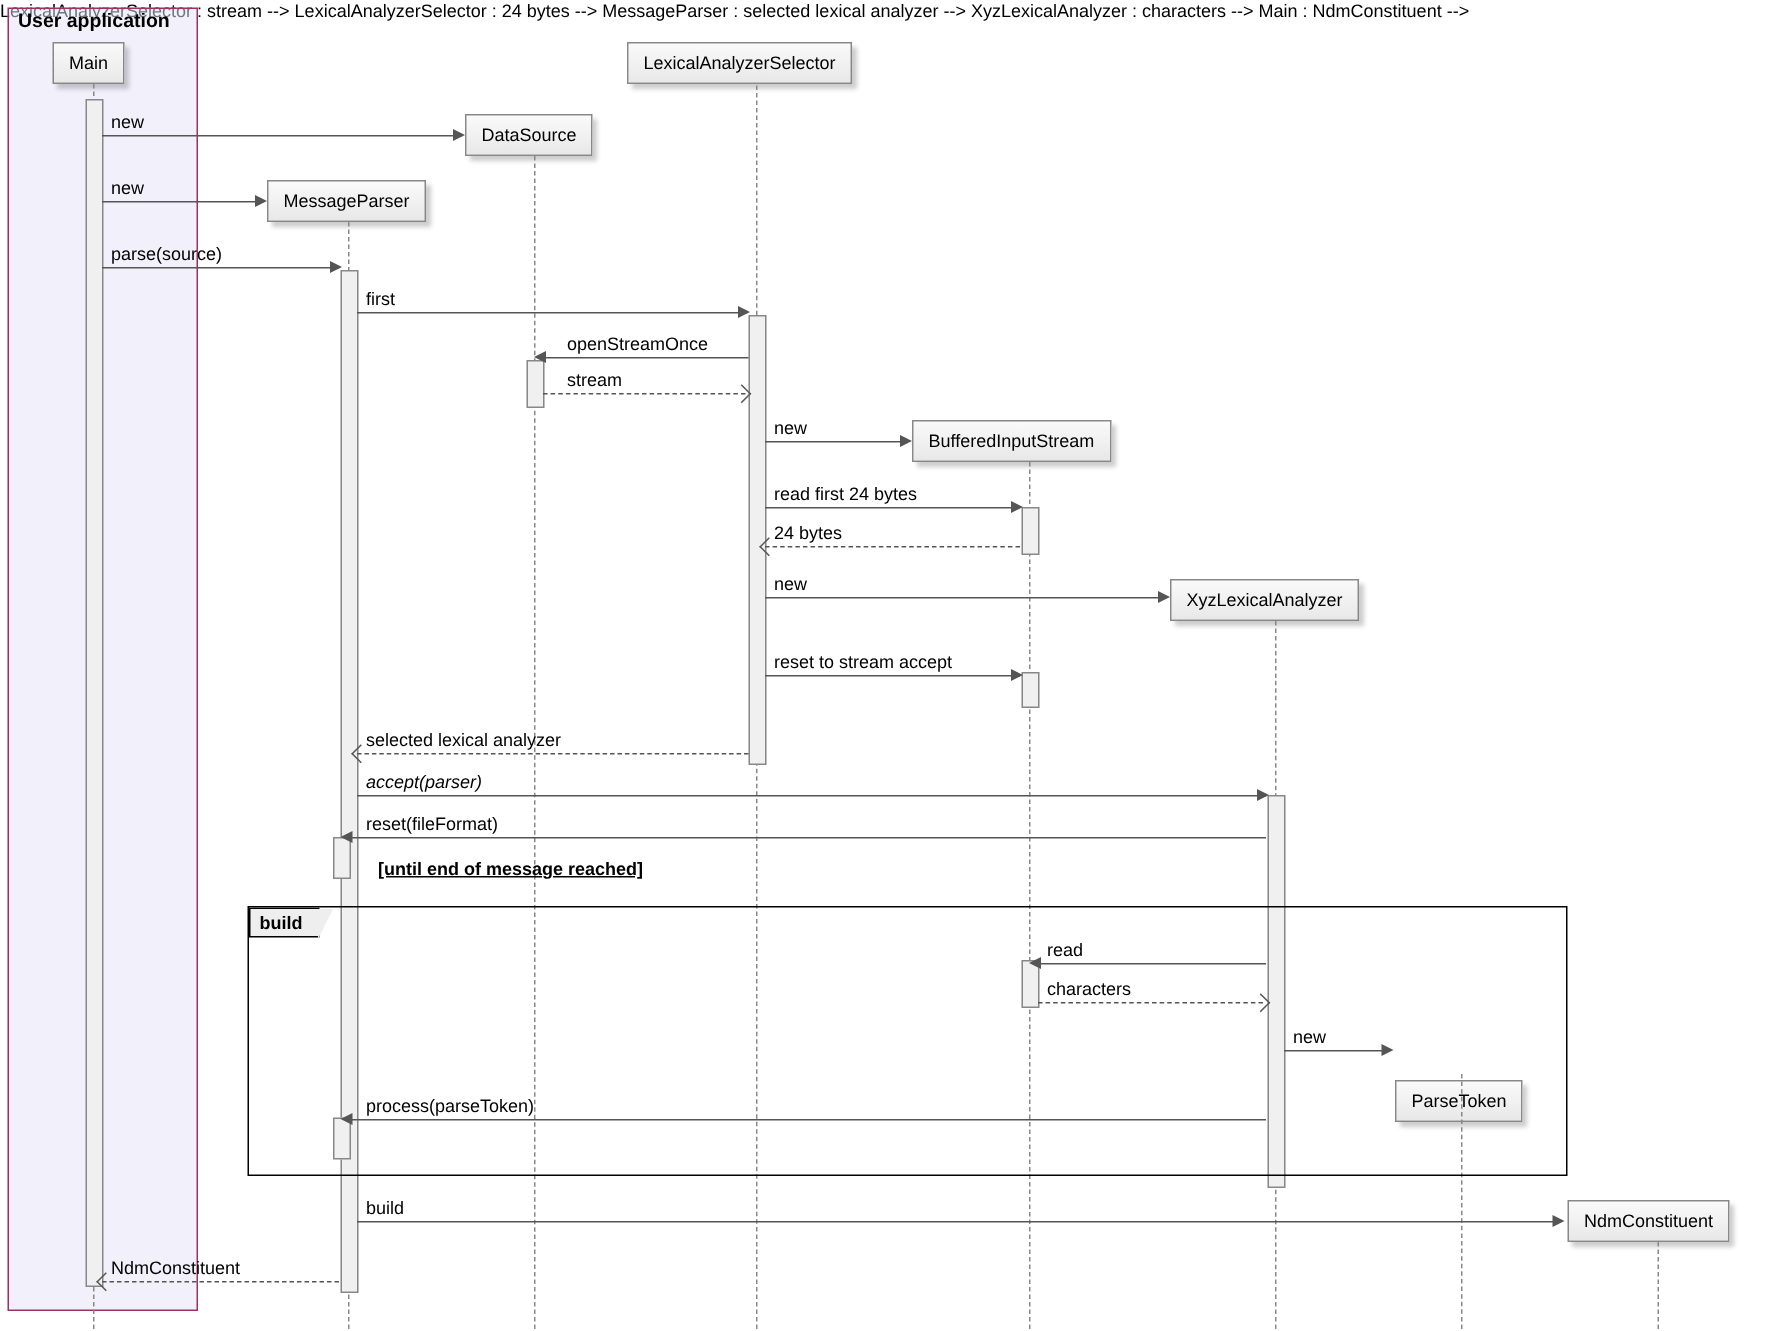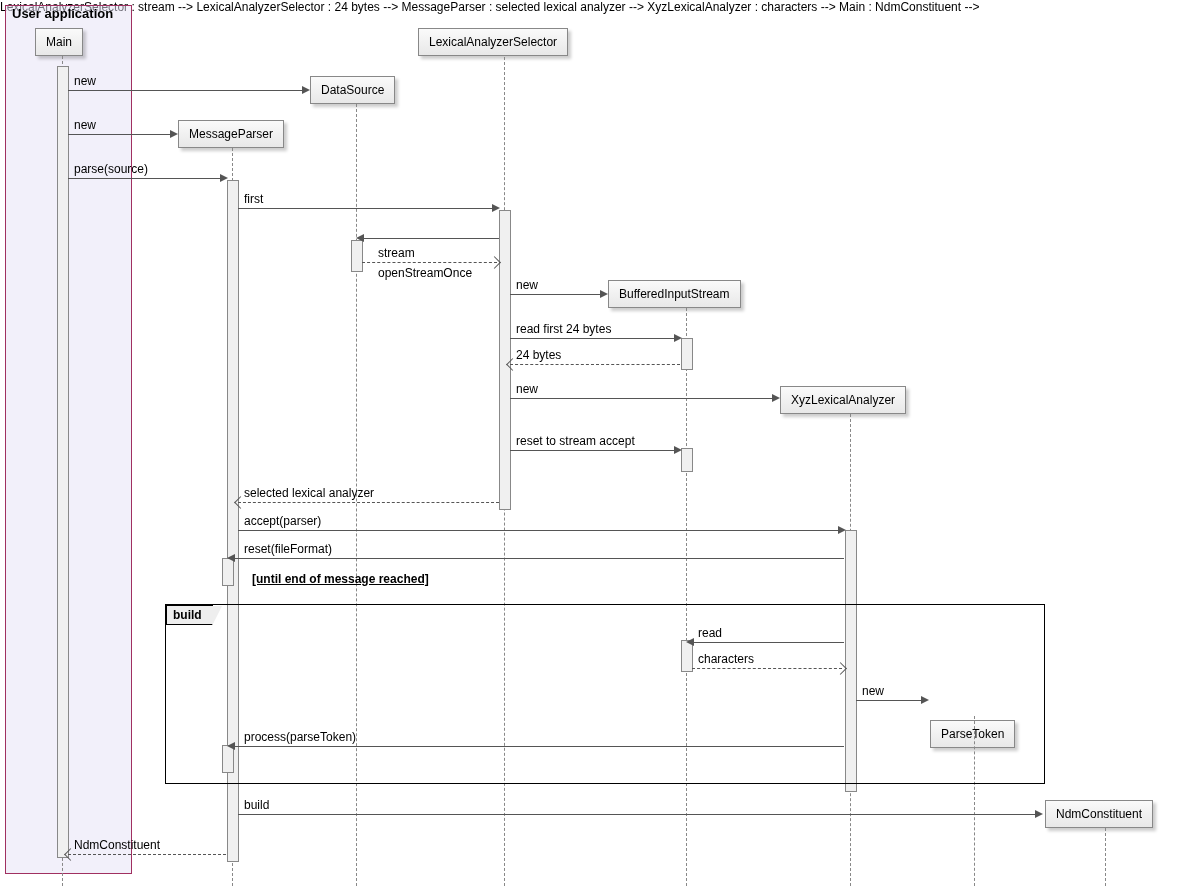--- a/index.html
+++ b/index.html
@@ -167,21 +167,21 @@
 <div class="msg" style="left:74px; top:162px;">parse(source)</div>
 
 
 <div class="arrow-line" style="left:238px; top:208px; width:260px;"></div>
 <div class="arrow-head right" style="left:492px; top:204px;"></div>
 <div class="msg" style="left:244px; top:192px;">first</div>
 
 
 <div class="arrow-line" style="left:362px; top:238px; width:137px;"></div>
 <div class="arrow-head left" style="left:356px; top:234px;"></div>
-<div class="msg" style="left:378px; top:222px;margin-top:44px;">openStreamOnce</div>
+<div class="msg" style="left:378px; top:222px;">openStreamOnce</div>
 
  LexicalAnalyzerSelector : stream --&gt;
 <div class="arrow-line dashed" style="left:362px; top:262px; width:135px;"></div>
 <div class="arrow-head right-open" style="left:490px; top:258px;"></div>
 <div class="msg" style="left:378px; top:246px;">stream</div>
 
 
 <div class="arrow-line" style="left:510px; top:294px; width:95px;"></div>
 <div class="arrow-head right" style="left:600px; top:290px;"></div>
 <div class="msg" style="left:516px; top:278px;">new</div>
@@ -207,21 +207,21 @@
 <div class="msg" style="left:516px; top:434px;">reset to stream accept</div>
 
  MessageParser : selected lexical analyzer --&gt;
 <div class="arrow-line dashed" style="left:238px; top:502px; width:261px;"></div>
 <div class="arrow-head left-open" style="left:236px; top:498px;"></div>
 <div class="msg" style="left:244px; top:486px;">selected lexical analyzer</div>
 
 
 <div class="arrow-line" style="left:238px; top:530px; width:606px;"></div>
 <div class="arrow-head right" style="left:838px; top:526px;"></div>
-<div class="msg" style="left:244px; top:514px;">accept(parser)</div>
+<div class="msg" style="left:244px; top:514px;font-style:italic;">accept(parser)</div>
 
 
 <div class="arrow-line" style="left:233px; top:558px; width:611px;"></div>
 <div class="arrow-head left" style="left:227px; top:554px;"></div>
 <div class="msg" style="left:244px; top:542px;">reset(fileFormat)</div>
 
 
 <div class="loop-box" style="left:165px; top:604px; width:878px; height:178px;"></div>
 <div class="loop-tab" style="left:166px; top:605px;">build</div>
 <div class="loop-cond" style="left:252px; top:572px;text-decoration:underline;">[until end of message reached]</div>

